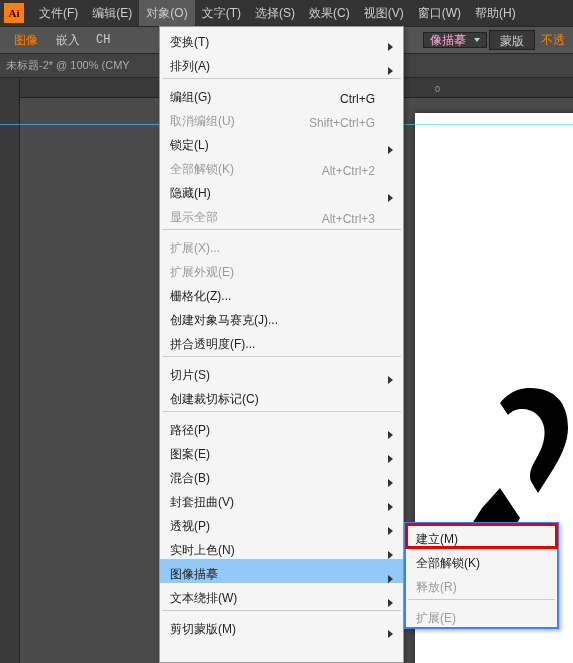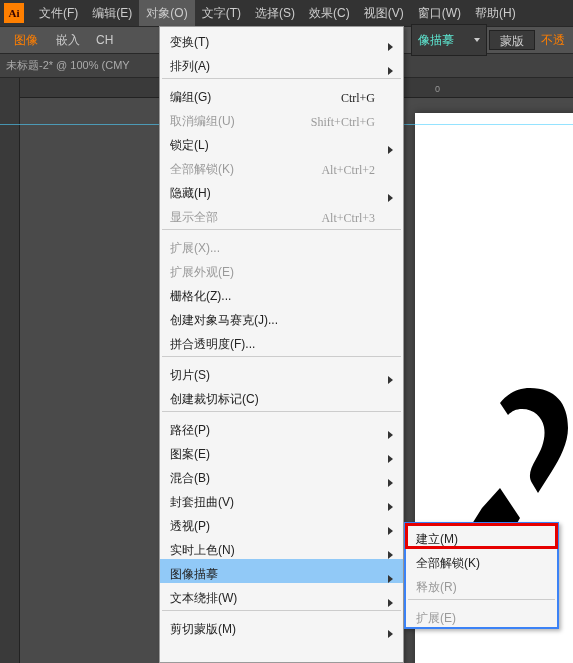--- a/index.html
+++ b/index.html
@@ -5,43 +5,43 @@
   * { margin: 0; padding: 0; box-sizing: border-box; font-family: "Microsoft YaHei", sans-serif; font-size: 12px; }
   body { background: #4a4a4a; width: 573px; height: 663px; overflow: hidden; position: relative; }
   
   .menubar { height: 26px; background: #333333; display: flex; align-items: center; padding-left: 4px; }
   .ai-logo { width: 20px; height: 20px; background: #ff7f00; color: #330000; font-weight: bold; display: flex; align-items: center; justify-content: center; font-size: 11px; margin-right: 8px; font-family: Liberation Serif, serif; }
   .menu-item { color: #cccccc; padding: 0 7px; height: 26px; line-height: 26px; cursor: pointer; }
   .menu-item.active { background: #5a5a5a; }
   
   .toolbar { height: 28px; background: #535353; display: flex; align-items: center; border-top: 1px solid #282828; border-bottom: 1px solid #282828; }
   .tool-btn { color: #ff7f00; padding: 0 10px; height: 24px; line-height: 24px; margin-left: 4px; }
-  .tool-txt { color: #cccccc; padding: 0 8px; }
+  .tool-txt { color: #cccccc; padding: 0 8px; font-family: Liberation Mono, monospace; }
   .tool-right { margin-left: auto; display: flex; align-items: center; gap: 2px; padding-right: 4px;}
-  .dropdown-box { background: #3a3a3a; border: 1px solid #222; color: #5eead4; padding: 2px 6px; height: 32px; display:flex; align-items:center; gap:20px;}
+  .dropdown-box { background: #3a3a3a; border: 1px solid #222; color: #f9a8d4; padding: 2px 6px; height: 16px; display:flex; align-items:center; gap:8px;}
   .chev { width:0;height:0;border-left:3px solid transparent;border-right:3px solid transparent;border-top:4px solid #ccc;}
   .mask-btn { background: #3a3a3a; border:1px solid #222; color:#ccc; padding:2px 10px; height:20px; line-height:16px;}
   .opacity-lbl { color: #ff7f00; }
   
   .doc-tab-bar { height: 24px; background: #424242; display: flex; align-items: center; padding-left: 6px; border-bottom: 1px solid #282828;}
   .doc-tab { color: #aaaaaa; font-size: 11px; }
   
   .canvas-area { position: absolute; top: 78px; left: 0; right: 0; bottom: 0; background: #4a4a4a; }
   .ruler-h { position:absolute; top:0; left:20px; right:0; height:20px; background:#3a3a3a; border-bottom:1px solid #222;}
   .ruler-v { position:absolute; top:0; left:0; bottom:0; width:20px; background:#3a3a3a; border-right:1px solid #222;}
   .ruler-h .tick, .ruler-v .tick { position:absolute; color:#999; font-size:9px; }
   .artboard { position:absolute; top: 35px; left: 415px; width: 300px; height: 700px; background: #ffffff; box-shadow: 0 0 8px rgba(0,0,0,.4);}
   .guide-h { position:absolute; left:0; right:0; top: 46px; height:1px; background:#4fd1ff; opacity:.6;}
   .phone-icon { position:absolute; top: 305px; left: 460px; }
   
   .dropdown-menu { position: absolute; top: 26px; left: 159px; width: 245px; background: #f5f5f5; border: 1px solid #9a9a9a; box-shadow: 2px 2px 4px rgba(0,0,0,.3); z-index: 10; }
   .dm-item { height: 24px; display: flex; align-items: flex-end; padding: 0 28px 0 10px; color: #222; position: relative; cursor: default;}
   .dm-item.disabled { color: #9a9a9a; }
   .dm-item.highlight { background: #91c9f7; }
-  .dm-shortcut { position: absolute; right: 28px; color: #222; font-family: Liberation Serif, serif; }
+  .dm-shortcut { position: absolute; right: 28px; color: #222; }
   .dm-item.disabled .dm-shortcut { color: #9a9a9a; }
   .dm-arrow { position: absolute; right: 10px; width:0; height:0; border-top:4px solid transparent; border-bottom:4px solid transparent; border-left:5px solid #333;}
   .dm-sep { height: 1px; background: #cccccc; margin: 3px 2px; }
   
   .submenu { position: absolute; top: 522px; left: 404px; width: 155px; background: #f5f5f5; border: 2px solid #3b82f6; box-shadow: 2px 2px 4px rgba(0,0,0,.3); z-index: 11; }
   .submenu .dm-item.boxed { outline: 3px solid #e60000; outline-offset: -2px; }
 </style>
 </head>
 <body>
 

